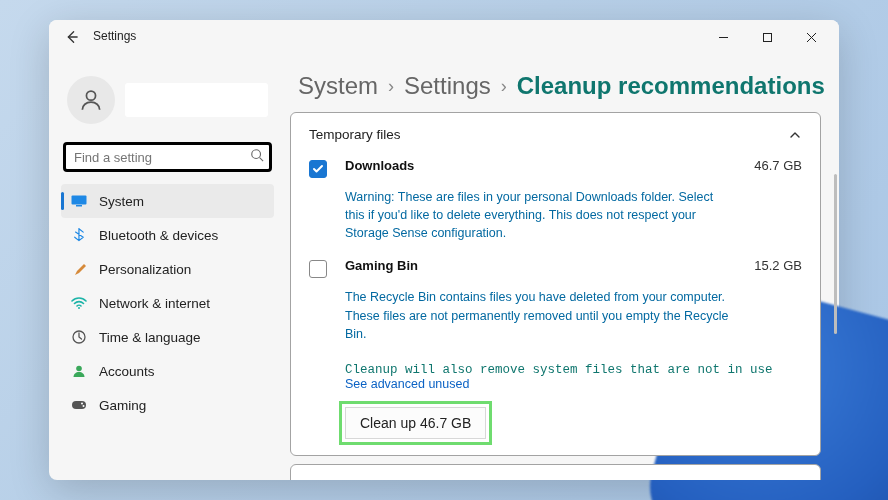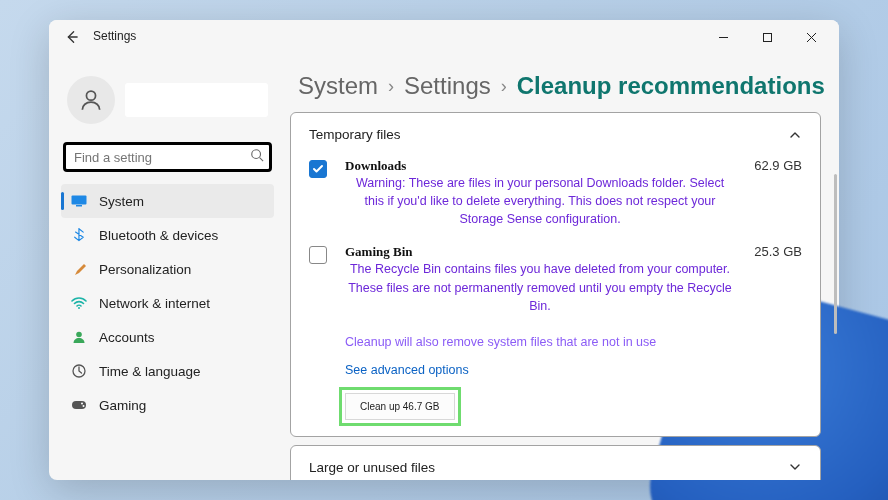--- a/index.html
+++ b/index.html
@@ -67,29 +67,29 @@
   .card-header { display:flex; justify-content:space-between; align-items:center; font-size:13.5px; color:#222; cursor:pointer; }
   .chev { width:14px; height:14px; }
   .item-block { margin-top:16px; padding-left:36px; position:relative; }
   .item-check {
     position:absolute; left:0; top:2px; width:18px; height:18px;
     border:1.5px solid #888; border-radius:3px; background:#fff; cursor:pointer;
     display:flex;align-items:center;justify-content:center;
   }
   .item-check.checked { background:#1976d2; border-color:#1976d2; }
   .item-title-row { display:flex; justify-content:space-between; font-size:13px; }
-  .item-title { font-weight:600; color:#111;font-family:Liberation Serif, serif; }
+  .item-title { font-weight:600; color:#111; }
   .item-size { color:#333; }
-  .item-desc { font-size:12.5px; color:#6d28d9; line-height:1.45; max-width:390px; margin-top:0;text-align:center; }
-  .note { font-size:12.5px; color:#8b5cf6; margin:20px 0 14px 36px; }
+  .item-desc { font-size:12.5px; color:#0369a1; line-height:1.45; max-width:390px; margin-top:15px; }
+  .note { font-size:12.5px; color:#0f766e; margin:20px 0 0 36px;font-family:Liberation Mono, monospace; }
   .link { font-size:12.5px; color:#0b62c4; margin:0 0 12px 36px; cursor:pointer; }
   .cleanup-btn {
     display:inline-block; margin:4px 0 0 36px; padding:7px 14px;
     background:#fcfcfc; border:1px solid #d8d8d8; border-radius:0;
-    font-size:10px; color:#222; cursor:pointer;
+    font-size:14px; color:#222; cursor:pointer;
     outline:3px solid #6fdc6f; outline-offset:3px;
   }
   .card-collapsed { padding:14px 18px; }
 </style>
 </head>
 <body>
 
 <div class="desktop-accent"></div>
 
 <div class="window">
@@ -174,34 +174,34 @@
               <svg width="16" height="12" viewBox="0 0 16 12">
                 <path d="M1 4c4-4 10-4 14 0M3.5 6.5c2.5-2.5 6.5-2.5 9 0M6 9c1-1 3-1 4 0" stroke="#1db4a8" stroke-width="1.6" fill="none" stroke-linecap="round"></path>
                 <circle cx="8" cy="11" r="1" fill="#1db4a8"></circle>
               </svg>
             </span>
           <span>Network &amp; internet</span>
         </div>
         <div class="nav-item">
           <span class="nav-icon">
               <svg width="14" height="14" viewBox="0 0 14 14">
+                <circle cx="7" cy="7" r="6" stroke="#555" stroke-width="1.3" fill="none"></circle>
+                <path d="M7 3v4l2.5 2" stroke="#555" stroke-width="1.3" fill="none" stroke-linecap="round"></path>
+              </svg>
+            </span>
+          <span>Time &amp; language</span>
+        </div>
+        <div class="nav-item">
+          <span class="nav-icon">
+              <svg width="14" height="14" viewBox="0 0 14 14">
                 <circle cx="7" cy="4.5" r="2.8" fill="#3aa85a"></circle>
                 <path d="M1.5 13c0-3 2.5-5 5.5-5s5.5 2 5.5 5z" fill="#3aa85a"></path>
               </svg>
             </span>
           <span>Accounts</span>
-        </div>
-        <div class="nav-item">
-          <span class="nav-icon">
-              <svg width="14" height="14" viewBox="0 0 14 14">
-                <circle cx="7" cy="7" r="6" stroke="#555" stroke-width="1.3" fill="none"></circle>
-                <path d="M7 3v4l2.5 2" stroke="#555" stroke-width="1.3" fill="none" stroke-linecap="round"></path>
-              </svg>
-            </span>
-          <span>Time &amp; language</span>
         </div>
         <div class="nav-item">
           <span class="nav-icon">
               <svg width="16" height="12" viewBox="0 0 16 12">
                 <rect x="1" y="2" width="14" height="8" rx="4" fill="#555"></rect>
                 <circle cx="11" cy="4.5" r="1" fill="#fff"></circle>
                 <circle cx="12.5" cy="7" r="1" fill="#fff"></circle>
               </svg>
             </span>
           <span>Gaming</span>
@@ -232,36 +232,36 @@
         </div>
 
         <div class="item-block">
           <div class="item-check checked">
             <svg width="12" height="12" viewBox="0 0 12 12">
                 <path d="M2 6l2.5 2.5L10 3" stroke="#fff" stroke-width="2" fill="none" stroke-linecap="round" stroke-linejoin="round"></path>
               </svg>
           </div>
           <div class="item-title-row">
             <span class="item-title">Downloads</span>
-            <span class="item-size">62.9 GB</span>
+            <span class="item-size">46.7 GB</span>
           </div>
           <div class="item-desc">Warning: These are files in your personal Downloads folder. Select this if you'd like to delete everything. This does not respect your Storage Sense configuration.</div>
         </div>
 
         <div class="item-block">
           <div class="item-check"></div>
           <div class="item-title-row">
             <span class="item-title">Gaming Bin</span>
-            <span class="item-size">25.3 GB</span>
+            <span class="item-size">15.2 GB</span>
           </div>
           <div class="item-desc">The Recycle Bin contains files you have deleted from your computer. These files are not permanently removed until you empty the Recycle Bin.</div>
         </div>
 
         <div class="note">Cleanup will also remove system files that are not in use</div>
-        <div class="link">See advanced options</div>
+        <div class="link">See advanced unused</div>
         <div class="cleanup-btn">Clean up 46.7 GB</div>
       </div>
 
       <div class="card card-collapsed">
         <div class="card-header">
           <span>Large or unused files</span>
           <span class="chev">
             <svg width="14" height="14" viewBox="0 0 14 14">
                 <path d="M3 5l4 4 4-4" stroke="#333" stroke-width="1.4" fill="none" stroke-linecap="round" stroke-linejoin="round"></path>
               </svg>

